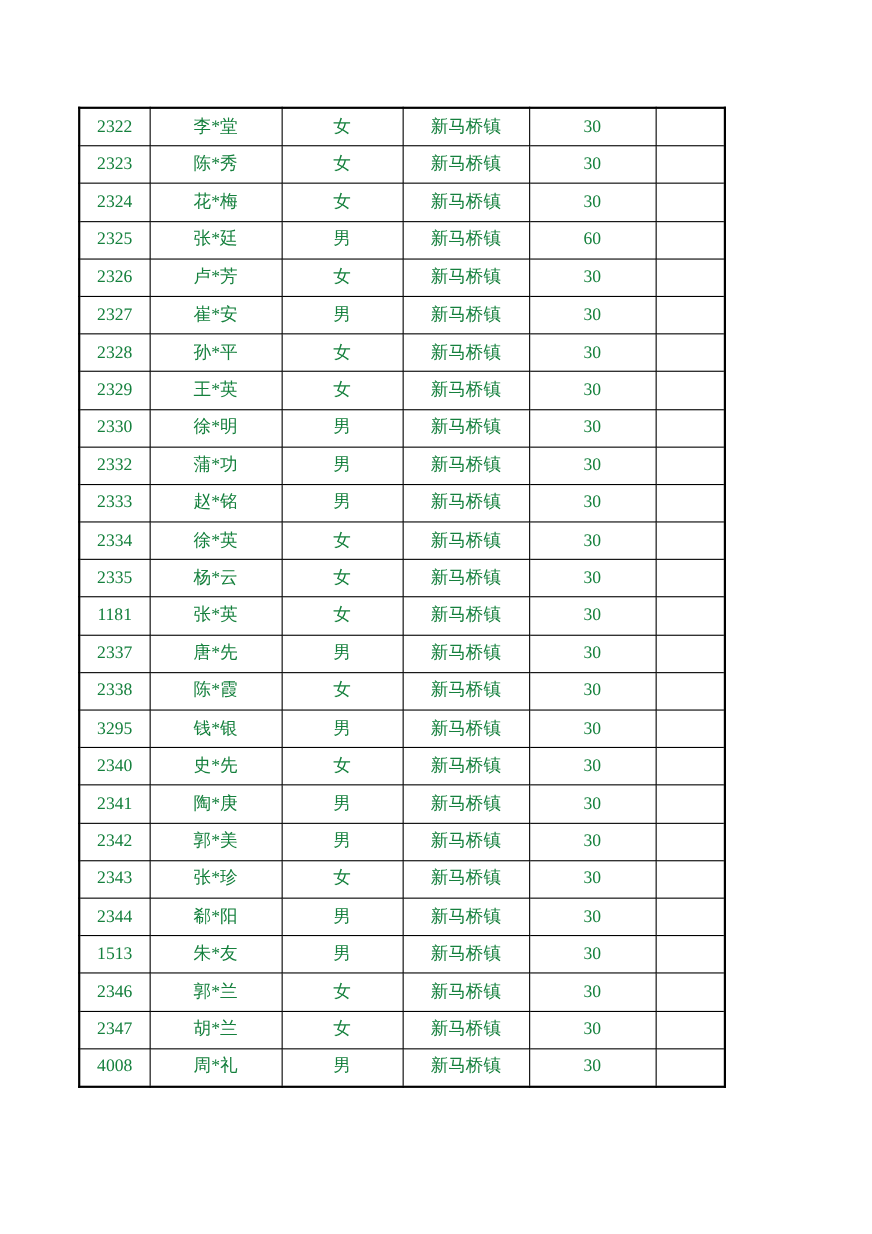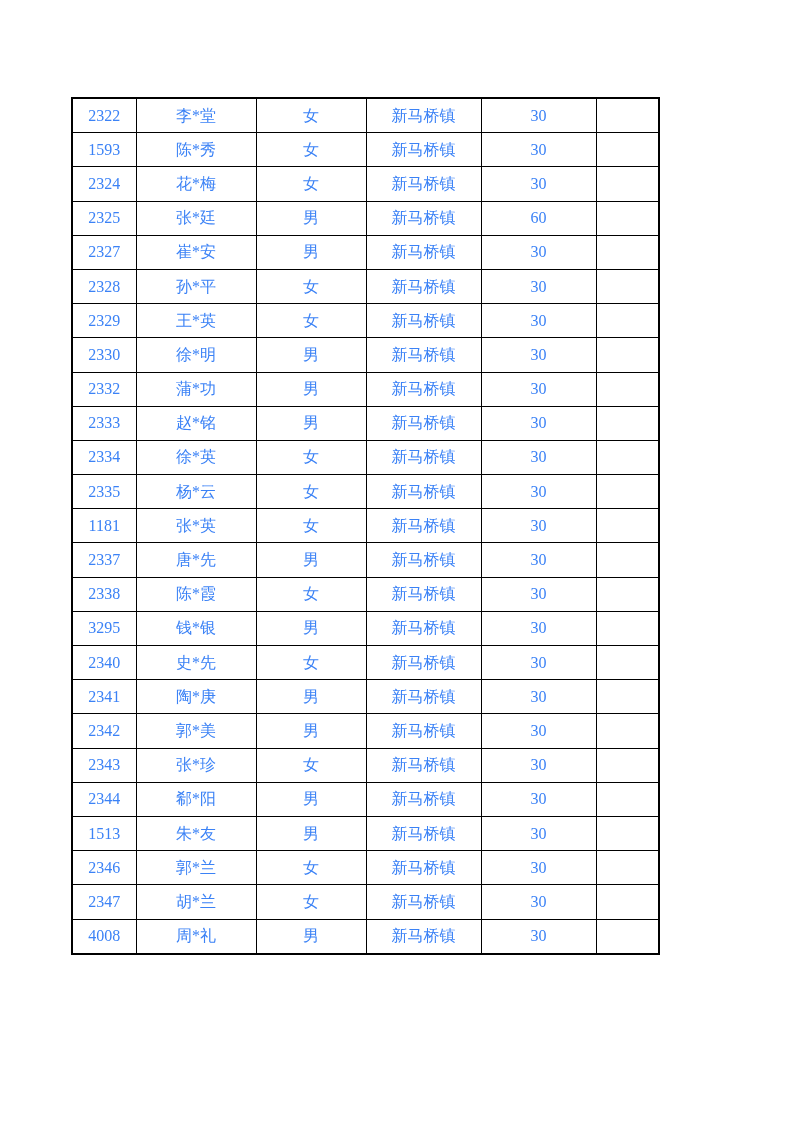--- a/index.html
+++ b/index.html
@@ -7,21 +7,21 @@
     padding: 0;
     background: #ffffff;
   }
   .page {
     position: relative;
     width: 793px;
     height: 1122px;
     background: #ffffff;
     overflow: hidden;
     font-family: "Liberation Serif", "DejaVu Serif", serif;
-    color: #3b82f6;
+    color: #15803d;
   }
   table.data-table {
     position: absolute;
     left: 71px;
     top: 97px;
     width: 587px;
     border-collapse: collapse;
     table-layout: fixed;
     border: 2px solid #000000;
   }
@@ -59,41 +59,49 @@
     <tbody>
         <tr>
     <td>2322</td>
     <td>李*堂</td>
     <td>女</td>
     <td>新马桥镇</td>
     <td>30</td>
     <td></td>
   </tr>
         <tr>
-    <td>1593</td>
+    <td>2323</td>
     <td>陈*秀</td>
     <td>女</td>
     <td>新马桥镇</td>
     <td>30</td>
     <td></td>
   </tr>
         <tr>
     <td>2324</td>
     <td>花*梅</td>
     <td>女</td>
     <td>新马桥镇</td>
     <td>30</td>
     <td></td>
   </tr>
         <tr>
     <td>2325</td>
     <td>张*廷</td>
     <td>男</td>
     <td>新马桥镇</td>
     <td>60</td>
+    <td></td>
+  </tr>
+        <tr>
+    <td>2326</td>
+    <td>卢*芳</td>
+    <td>女</td>
+    <td>新马桥镇</td>
+    <td>30</td>
     <td></td>
   </tr>
         <tr>
     <td>2327</td>
     <td>崔*安</td>
     <td>男</td>
     <td>新马桥镇</td>
     <td>30</td>
     <td></td>
   </tr>

